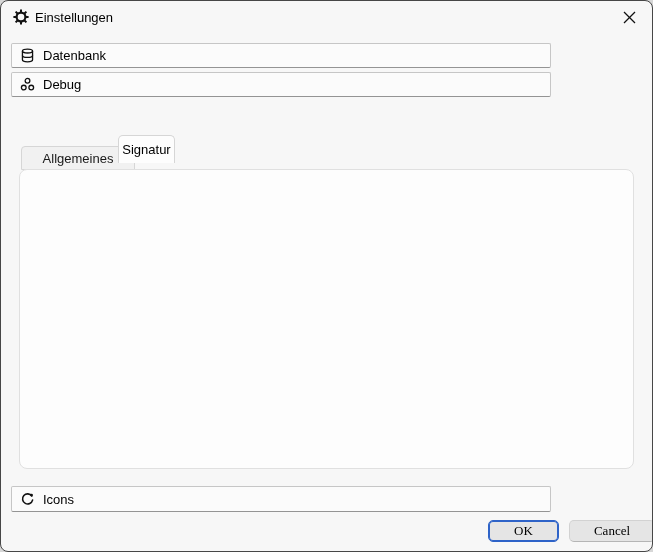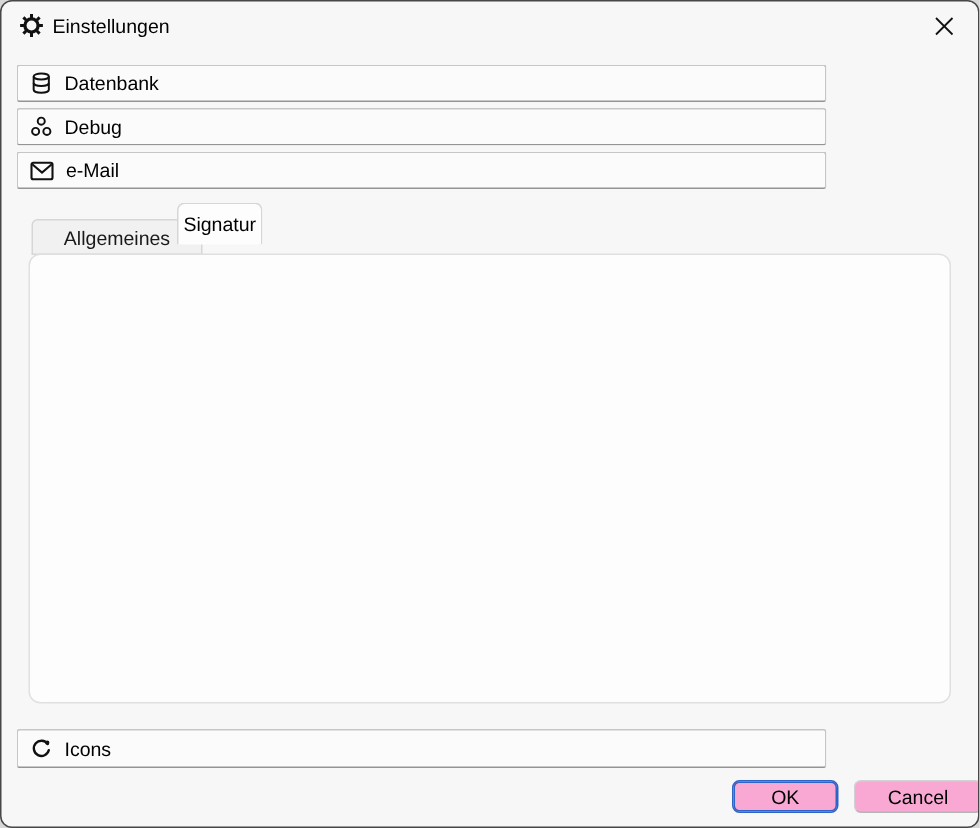--- a/index.html
+++ b/index.html
@@ -23,22 +23,22 @@
   .tab{position:absolute;box-sizing:border-box;font-size:13px;display:flex;
     align-items:center;justify-content:center;cursor:pointer;}
   .tab-inactive{left:20px;top:145px;width:114px;height:24px;background:#f1f1f1;
     border:1px solid #d6d6d6;border-radius:4px 4px 0 0;color:#191919;}
   .tab-active{left:117px;top:134px;width:57px;height:28px;background:#fdfdfd;
     border:1px solid #d6d6d6;border-bottom:0;border-radius:5px 5px 0 0;z-index:3;color:#000;}
   
   .panel{position:absolute;left:18px;top:168px;width:615px;height:300px;box-sizing:border-box;
     background:#fdfdfd;border:1px solid #e0e0e0;border-radius:8px;z-index:1;}
   
-  .btn{box-sizing:border-box;background:#f9a8d4;border:1px solid #d2d2d2;border-bottom-color:#b5b5b5;
-    border-radius:5px;font-family:Liberation Sans, sans-serif;font-size:13px;color:#000;cursor:pointer;
+  .btn{box-sizing:border-box;background:#e5e5e5;border:1px solid #d2d2d2;border-bottom-color:#b5b5b5;
+    border-radius:5px;font-family:Liberation Serif, serif;font-size:13px;color:#000;cursor:pointer;
     display:flex;align-items:center;justify-content:center;padding:3px;}
   .fmt-btn{position:absolute;top:177px;height:22px;font-size:12.5px;}
   .btn-fett{left:205px;width:73px;}
   .btn-kursiv{left:288px;width:74px;}
   .btn-unterstrichen{left:372px;width:79px;}
   
   .combo{position:absolute;top:206px;height:23px;box-sizing:border-box;background:#fdfdfd;
     display:flex;align-items:center;justify-content:space-between;padding:0 8px;font-size:12.5px;
     cursor:pointer;color:#000;}
   .combo-font{left:30px;width:174px;border:1px solid #dadada;border-bottom:2px solid #5f5f5f;
@@ -104,29 +104,20 @@
     <svg class="ic" width="15" height="15" viewBox="0 0 16 16">
       <g fill="none" stroke="#111" stroke-width="1.4">
         <circle cx="8" cy="4" r="2.5"></circle>
         <circle cx="4" cy="11.3" r="2.5"></circle>
         <circle cx="12" cy="11.3" r="2.5"></circle>
       </g>
     </svg>
     <span>Debug</span>
   </div>
 
-  <div class="bar" style="top:100px">
-    <svg class="ic" width="16" height="14" viewBox="0 0 16 14">
-      <g fill="none" stroke="#111" stroke-width="1.4">
-        <rect x="1" y="1.5" width="14" height="11" rx="1.2"></rect>
-        <polyline points="1.5,2.5 8,8 14.5,2.5"></polyline>
-      </g>
-    </svg>
-    <span>e-Mail</span>
-  </div>
 
   <div class="tab tab-inactive">
     <span>Allgemeines</span>
   </div>
   <div class="tab tab-active">
     <span>Signatur</span>
   </div>
 
   <div class="panel"></div>
 

